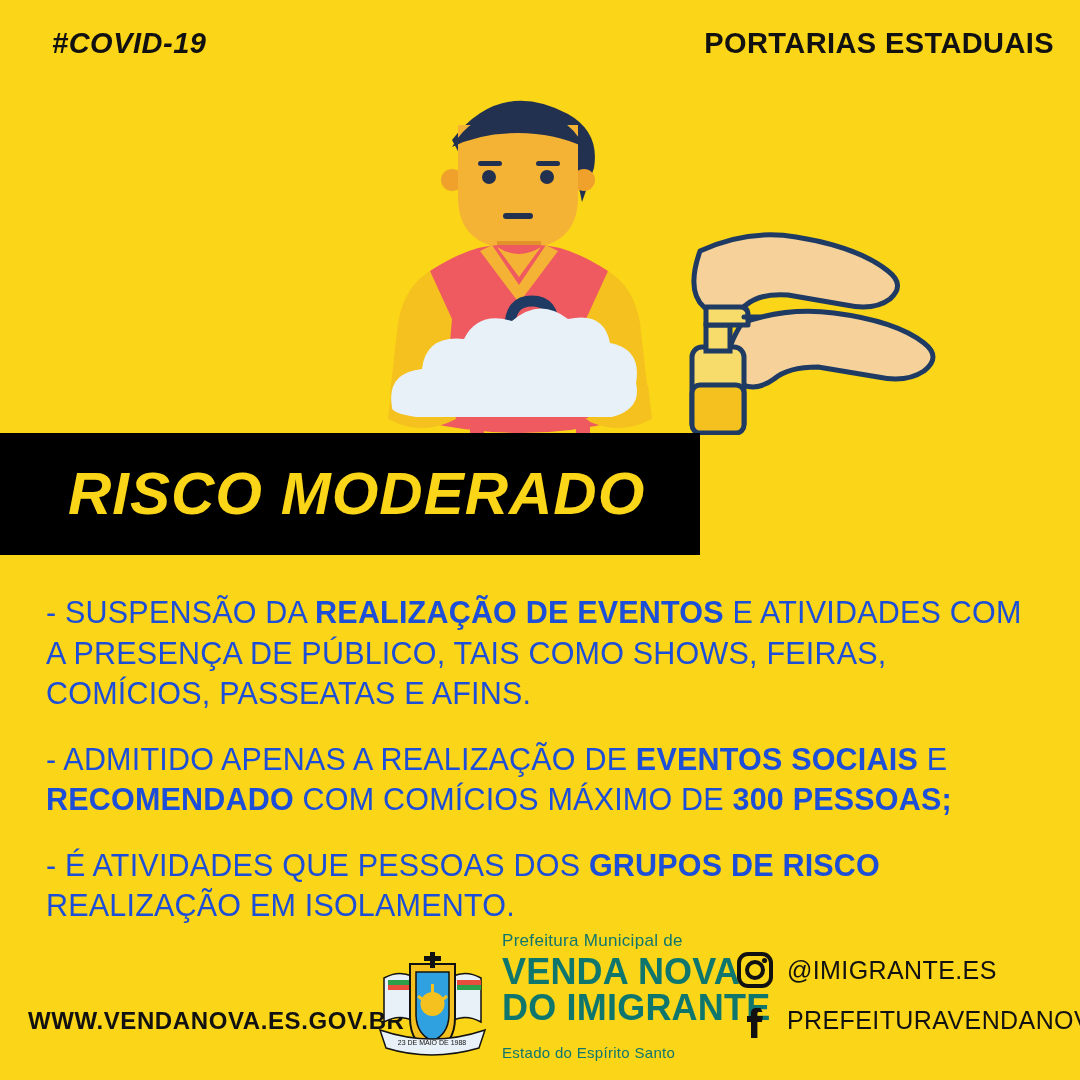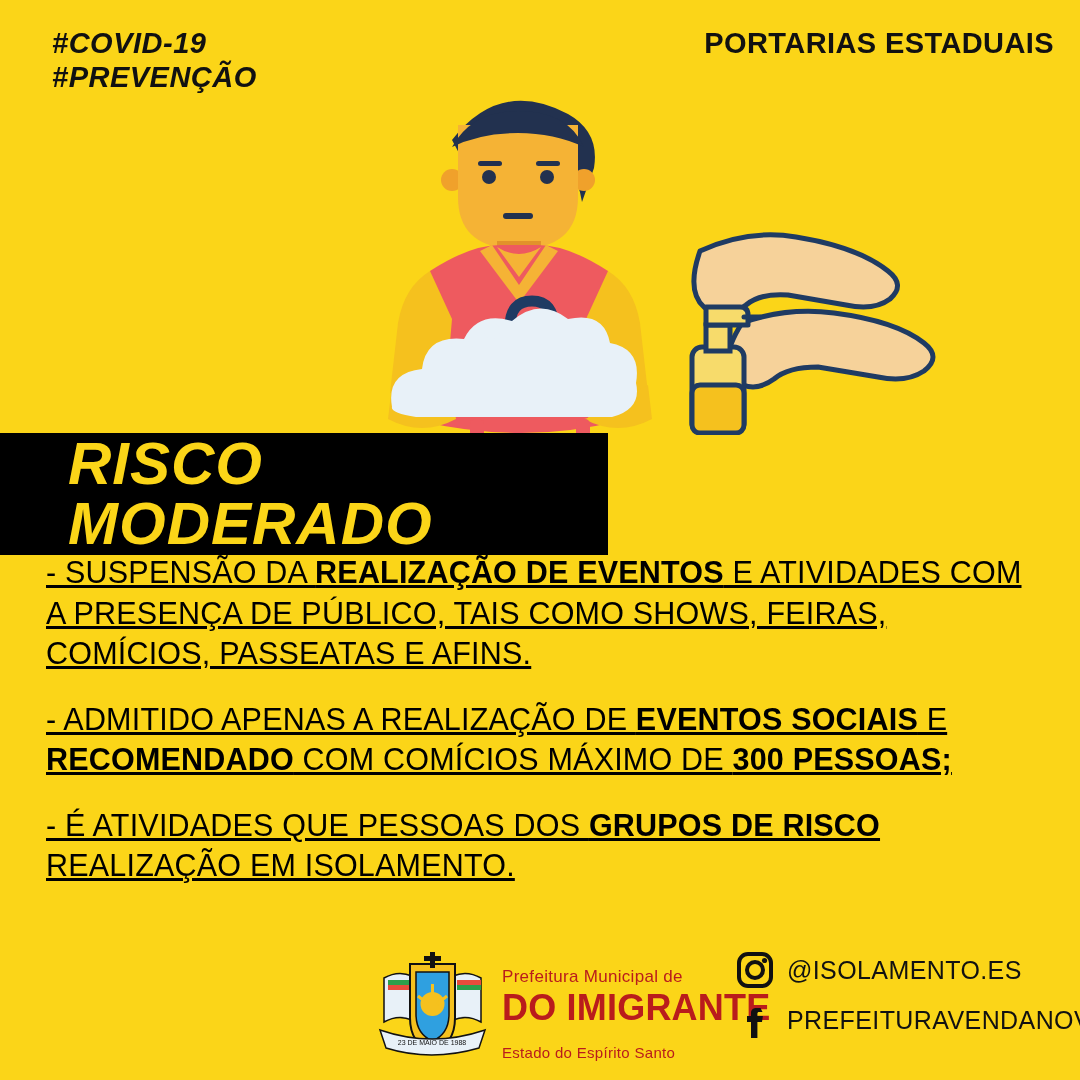--- a/index.html
+++ b/index.html
@@ -51,44 +51,43 @@
     left: 0;
     width: 1080px;
     height: 380px;
   }
 
   
   .risk-banner {
     position: absolute;
     top: 433px;
     left: 0;
-    width: 608px;
+    width: 700px;
     height: 122px;
     background: #000000;
     display: flex;
     align-items: center;
   }
   .risk-banner .risk-text {
     color: #FBD518;
     font-size: 60px;
     font-weight: bold;
     font-style: italic;
     letter-spacing: 1px;
     padding-left: 68px;
     line-height: 1;
   }
 
   
   .rules {
     position: absolute;
-    top: 552px;
+    top: 592px;
     left: 46px;
     width: 990px;
-    color: #000000;
-    text-decoration: underline;
+    color: #1d4ed8;
   }
   .rule {
     font-size: 30.5px;
     line-height: 1.33;
     letter-spacing: 0.2px;
     margin-bottom: 25px;
   }
   .rule b { font-weight: bold; }
 
   
@@ -112,21 +111,21 @@
     position: absolute;
     left: 370px;
     bottom: 18px;
     width: 125px;
     height: 118px;
   }
   .pref-block {
     position: absolute;
     left: 502px;
     bottom: 20px;
-    color: #b91c1c;
+    color: #0f766e;
     line-height: 1;
   }
   .pref-small-top {
     font-size: 17px;
     letter-spacing: 0.3px;
     margin-bottom: 5px;
   }
   .pref-big {
     font-size: 36px;
     font-weight: bold;
@@ -159,21 +158,20 @@
     font-size: 25px;
     letter-spacing: 0.4px;
   }
 </style>
 </head>
 <body>
 
 <div class="header">
   <div class="hashtags">
     <div>#COVID-19</div>
-    <div>#PREVENÇÃO</div>
   </div>
   <div class="portarias">
     <div>PORTARIAS ESTADUAIS</div>
   </div>
 </div>
 
 <svg class="illustration" viewBox="0 0 1080 380">
 
   <g>
 
@@ -242,20 +240,21 @@
 </div>
 
 <div class="rules">
   <div class="rule"><span>- SUSPENSÃO DA </span><b>REALIZAÇÃO DE EVENTOS</b><span> E ATIVIDADES COM A PRESENÇA DE PÚBLICO, TAIS COMO SHOWS, FEIRAS, COMÍCIOS, PASSEATAS E AFINS.</span></div>
   <div class="rule"><span>- ADMITIDO APENAS A REALIZAÇÃO DE </span><b>EVENTOS SOCIAIS</b><span> E </span><b>RECOMENDADO</b><span> COM COMÍCIOS MÁXIMO DE </span><b>300 PESSOAS;</b></div>
   <div class="rule"><span>- É ATIVIDADES QUE PESSOAS DOS </span><b>GRUPOS DE RISCO</b><span> REALIZAÇÃO EM ISOLAMENTO.</span></div>
 </div>
 
 <div class="footer">
 
+  <div class="site-url">WWW.VENDANOVA.ES.GOV.BR</div>
 
   <svg class="brasao" viewBox="0 0 125 118">
 
     <path d="M14 34 q14 -8 28 -2 v44 q-14 -6 -28 2 z" fill="#E8F1F8" stroke="#111" stroke-width="1.5"></path>
     <path d="M83 32 q14 -6 28 2 v44 q-14 -8 -28 -2 z" fill="#E8F1F8" stroke="#111" stroke-width="1.5"></path>
     <rect x="18" y="36" width="24" height="5" fill="#2C9F4B"></rect>
     <rect x="18" y="41" width="24" height="5" fill="#E74C3C"></rect>
     <rect x="87" y="36" width="24" height="5" fill="#E74C3C"></rect>
     <rect x="87" y="41" width="24" height="5" fill="#2C9F4B"></rect>
 
@@ -265,32 +264,33 @@
     <path d="M62.5 40 v14 M48 52 l10 8 M77 52 l-10 8" stroke="#F5C11E" stroke-width="3"></path>
     <rect x="60" y="8" width="5" height="16" fill="#111"></rect>
     <rect x="54" y="12" width="17" height="5" fill="#111"></rect>
 
     <path d="M10 86 q52 18 105 0 l-6 18 q-48 14 -93 0 z" fill="#E8F1F8" stroke="#111" stroke-width="1.5"></path>
     <text x="62" y="101" font-size="7" text-anchor="middle" fill="#111" font-family="Liberation Sans, sans-serif">23 DE MAIO DE 1988</text>
   </svg>
 
   <div class="pref-block">
     <div class="pref-small-top">Prefeitura Municipal de</div>
+    <div class="pref-big">VENDA NOVA</div>
     <div class="pref-big">DO IMIGRANTE</div>
     <div class="pref-small-bottom">Estado do Espírito Santo</div>
   </div>
 
   <div class="socials">
     <div class="social-row">
       <svg class="sicon" viewBox="0 0 36 36">
         <rect x="2" y="2" width="32" height="32" rx="9" fill="none" stroke="#111" stroke-width="4"></rect>
         <circle cx="18" cy="18" r="8" fill="none" stroke="#111" stroke-width="4"></circle>
         <circle cx="27.5" cy="8.5" r="2.6" fill="#111"></circle>
       </svg>
-      <span class="shandle">@ISOLAMENTO.ES</span>
+      <span class="shandle">@IMIGRANTE.ES</span>
     </div>
     <div class="social-row">
       <svg class="sicon" viewBox="0 0 36 36">
         <path d="M23.5 6 h-4.2 C15.6 6 14 8.2 14 11.2 V14 h-4 v6 h4 v16 h6.4 V20 h4.6 l0.9 -6 h-5.5 v-2.2 c0 -1.2 0.5 -1.8 1.8 -1.8 h3.3 z" fill="#111"></path>
       </svg>
       <span class="shandle">PREFEITURAVENDANOVA</span>
     </div>
   </div>
 </div>
 

